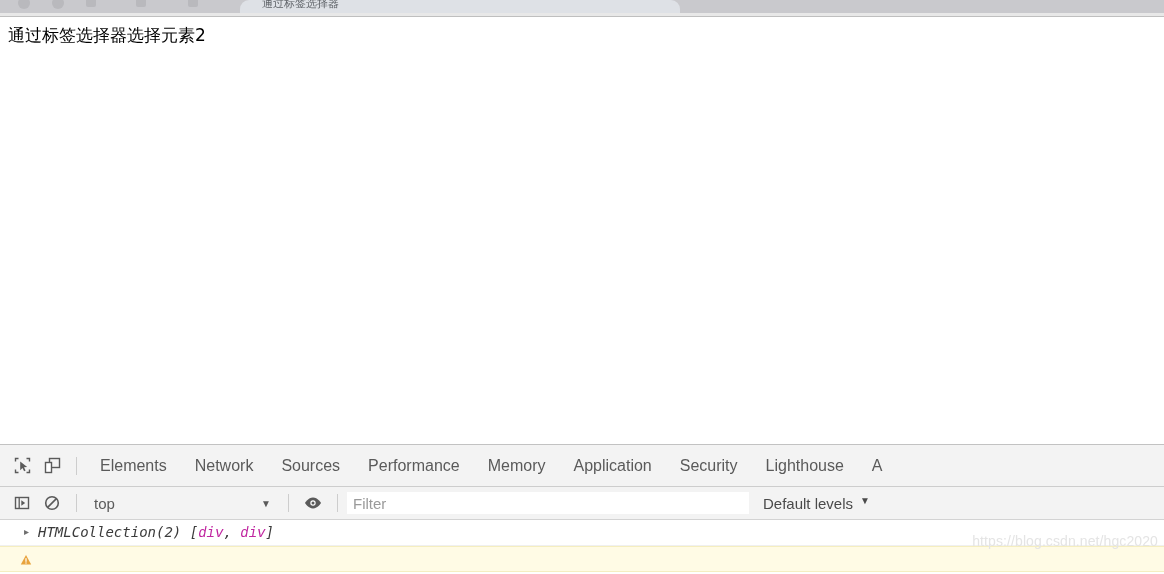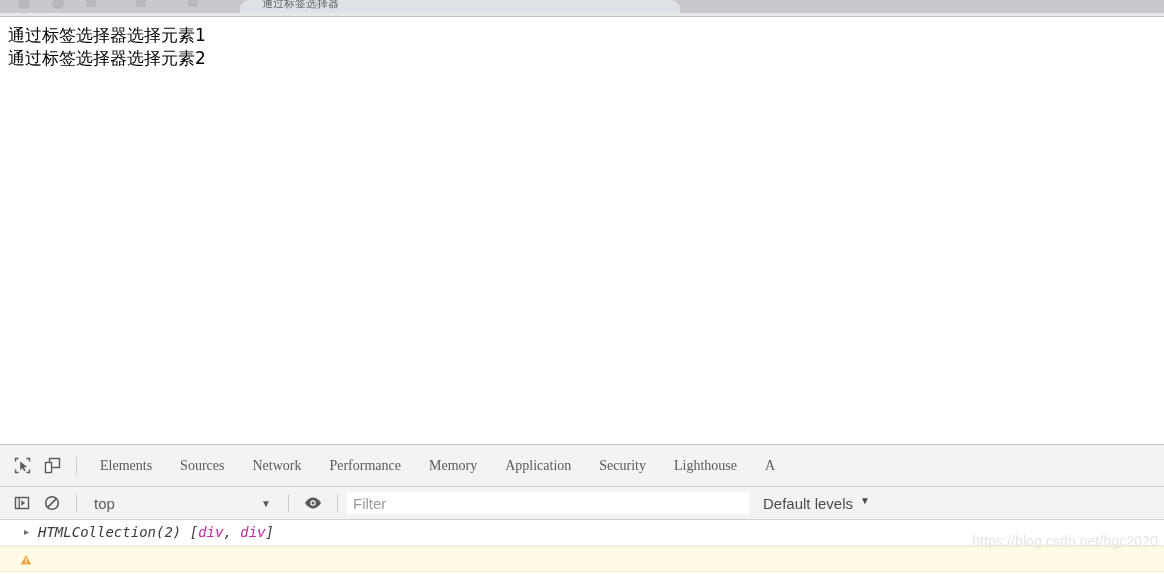--- a/index.html
+++ b/index.html
@@ -109,25 +109,24 @@
     height: 18px;
     background: #cdcdcd;
     margin: 0 9px;
     flex: 0 0 auto;
   }
   .dt-tab {
     position: relative;
     padding: 0 14px;
     height: 40px;
     line-height: 40px;
-    font-size: 14px;
+    font-size: 16px;
     color: #5a5a5a;
     white-space: nowrap;
     flex: 0 0 auto;
-    font-family: Liberation Serif, serif;
   }
   .dt-tab.active {
     color: #1a1a1a;
   }
   .dt-tab.active::after {
     content: "";
     position: absolute;
     left: 6px;
     right: 6px;
     bottom: 0;
@@ -248,21 +247,20 @@
     <div class="ghost-pill" style="left:136px;border-radius:2px;width:10px;height:10px"></div>
     <div class="ghost-pill" style="left:188px;border-radius:2px;width:10px;height:10px"></div>
   </div>
   <div class="chrome-tab">
     <div class="chrome-tab-title">通过标签选择器</div>
   </div>
 </div>
 <div class="chrome-underline"></div>
 
 <div class="page-viewport">
-  <div class="page-line">通过标签选择器选择元素1</div>
   <div class="page-line">通过标签选择器选择元素2</div>
 </div>
 
 <div class="devtools">
 
   <div class="dt-tabbar">
 
     <div class="dt-iconbtn">
       <svg width="19" height="19" viewBox="0 0 19 19" aria-hidden="true">
         <path d="M2.5 5.5V2.5H5.5M13.5 2.5H16.5V5.5M16.5 13.5V16.5H13.5M5.5 16.5H2.5V13.5" fill="none" stroke="#5a5a5a" stroke-width="1.4"></path>
@@ -273,22 +271,22 @@
     <div class="dt-iconbtn">
       <svg width="19" height="19" viewBox="0 0 19 19" aria-hidden="true">
         <rect x="6.5" y="2.5" width="10" height="9" fill="none" stroke="#5a5a5a" stroke-width="1.4"></rect>
         <rect x="2.5" y="6.5" width="6" height="10" fill="#ffffff" stroke="#5a5a5a" stroke-width="1.4"></rect>
       </svg>
     </div>
 
     <div class="dt-sep"></div>
 
     <div class="dt-tab">Elements</div>
+    <div class="dt-tab">Network</div>
     <div class="dt-tab">Sources</div>
-    <div class="dt-tab">Network</div>
     <div class="dt-tab">Performance</div>
     <div class="dt-tab">Memory</div>
     <div class="dt-tab">Application</div>
     <div class="dt-tab">Security</div>
     <div class="dt-tab">Lighthouse</div>
     <div class="dt-tab">A</div>
   </div>
 
   <div class="dt-consolebar">
 

